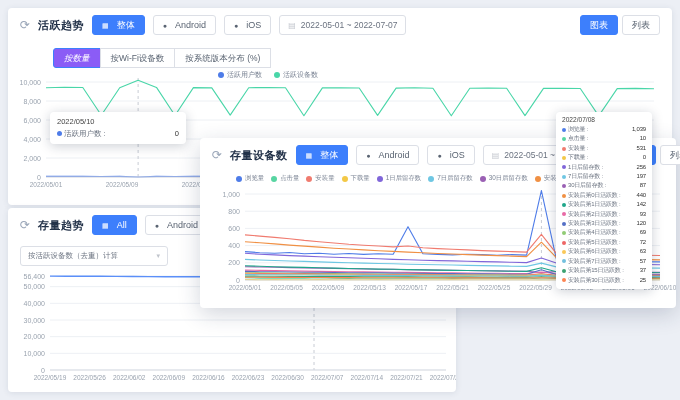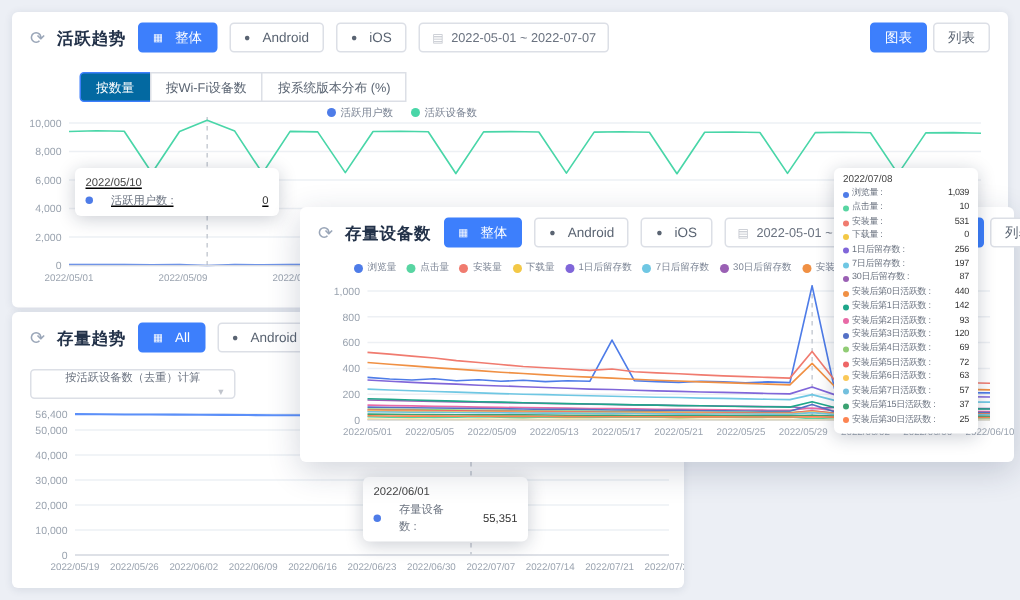--- a/index.html
+++ b/index.html
@@ -11,31 +11,31 @@
   .ric{color:#9aa6b8;font-size:12px;line-height:1;cursor:pointer;}
   .ttl{font-size:11px;font-weight:700;color:#233249;letter-spacing:.5px;white-space:nowrap;}
   .btn{display:inline-flex;align-items:center;gap:8px;height:20px;padding:0 9px;border:1px solid #dcdfe6;border-radius:3px;background:#fff;color:#5a6472;font-size:9px;white-space:nowrap;cursor:pointer;box-sizing:border-box;}
   .btn.blue{background:#3d7ffc;border-color:#3d7ffc;color:#fff;}
   .btn .bic{font-size:7px;line-height:1;}
   .datebox{display:inline-flex;align-items:center;gap:5px;height:20px;padding:0 8px;border:1px solid #dcdfe6;border-radius:3px;background:#fff;color:#6b7380;font-size:8.5px;white-space:nowrap;cursor:pointer;box-sizing:border-box;}
   .datebox .bic{color:#c0c4cc;font-size:8px;}
   .right{margin-left:auto;display:inline-flex;gap:4px;align-items:center;}
   .tabs{position:absolute;left:46px;top:40px;display:flex;}
   .tab{height:18px;line-height:18px;padding:0 10px;font-size:8.5px;color:#5a6472;background:#fff;border:1px solid #dcdfe6;margin-left:-1px;cursor:pointer;white-space:nowrap;}
-  .tab.on{background:#0369a1;border-color:#3d7ffc;color:#fff;border-radius:3px 0 0 3px;}
+  .tab.on{background:#8b5cf6;border-color:#3d7ffc;color:#fff;border-radius:3px 0 0 3px;font-style:italic;}
   .legend{position:absolute;display:flex;gap:12px;align-items:center;justify-content:center;}
   .lg-item{display:inline-flex;align-items:center;gap:3px;cursor:pointer;}
   .lg-dot{width:6px;height:6px;border-radius:50%;display:inline-block;}
   .lg-lb{font-size:7px;color:#7b8494;white-space:nowrap;}
   .legend.tiny .lg-lb{font-size:6.4px;}
   .legend.tiny{gap:7px;justify-content:flex-start;overflow:hidden;}
   svg.chart{position:absolute;display:block;}
   .tooltip{position:absolute;background:#fff;border-radius:4px;box-shadow:0 2px 12px rgba(20,30,60,.22);padding:5px 7px;z-index:8;}
   .tp-date{font-size:7.5px;color:#444;margin-bottom:2px;white-space:nowrap;}
-  .tp-row{display:flex;align-items:center;gap:12px;line-height:11px;font-size:7.5px;color:#6b7380;}
+  .tp-row{display:flex;align-items:center;gap:2px;line-height:11px;font-size:7.5px;color:#6b7380;}
   .tp-dot{width:5px;height:5px;border-radius:50%;flex:0 0 auto;}
   .tp-val{margin-left:auto;color:#333;padding-left:8px;}
   .tooltip.big{width:84px;padding:4px 6px;z-index:9;}
   .tooltip.big .tp-date{font-size:6.6px;}
   .tooltip.big .tp-row{font-size:6px;line-height:9.4px;gap:2px;letter-spacing:-.2px;}
   .tooltip.big .tp-dot{width:4px;height:4px;}
   .tooltip.big .tp-val{padding-left:4px;}
   .pager{position:absolute;font-size:7px;color:#7b8494;display:flex;gap:3px;align-items:center;}
   .pager .arr{cursor:pointer;font-size:6px;}
   .pager .arr.prev{color:#b786e0;}
@@ -108,21 +108,21 @@
         <text x="38" y="119" text-anchor="middle" fill="#9aa3af" font-size="6.5">2022/05/01</text>
         <text x="114" y="119" text-anchor="middle" fill="#9aa3af" font-size="6.5">2022/05/09</text>
         <text x="190" y="119" text-anchor="middle" fill="#9aa3af" font-size="6.5">2022/05/17</text>
         <text x="266" y="119" text-anchor="middle" fill="#9aa3af" font-size="6.5">2022/05/25</text>
         <text x="342" y="119" text-anchor="middle" fill="#9aa3af" font-size="6.5">2022/06/02</text>
         <text x="418" y="119" text-anchor="middle" fill="#9aa3af" font-size="6.5">2022/06/10</text>
         <text x="494" y="119" text-anchor="middle" fill="#9aa3af" font-size="6.5">2022/06/18</text>
         <text x="570" y="119" text-anchor="middle" fill="#9aa3af" font-size="6.5">2022/06/26</text>
         <text x="646" y="119" text-anchor="middle" fill="#9aa3af" font-size="6.5">2022/07/04</text>
       </svg>
-    <div class="tooltip" style="left:42px;top:104px;width:122px;text-decoration:underline;">
+    <div class="tooltip" style="left:42px;top:104px;width:122px;">
       <div class="tp-date">2022/05/10</div>
       <div>
           <div class="tp-row">
             <span class="tp-dot" style="background: rgb(78, 124, 232);"></span>
             <span class="tp-lb">活跃用户数 :</span>
             <span class="tp-val">0</span>
           </div>
         </div>
     </div>
   </section>
@@ -141,21 +141,21 @@
         </div>
       <div class="btn">
           <span class="bic">●</span>
           <span>iOS</span>
         </div>
       <div class="datebox">
           <span class="bic">▤</span>
           <span></span>
         </div>
     </div>
-    <div class="selectbox" style="left:12px;top:38px;width:137px;flex-direction:column;">
+    <div class="selectbox" style="left:12px;top:38px;width:148px;">
       <span>按活跃设备数（去重）计算</span>
       <span class="chev">▾</span>
     </div>
     <svg class="chart" width="448" height="122" style="left:0;top:58px;">
         <line x1="42" y1="10" x2="438" y2="10" stroke="#edf0f4" stroke-width="1"></line>
         <text x="37" y="12.5" text-anchor="end" fill="#9aa3af" font-size="7">56,400</text>
         <line x1="42" y1="20.66666666666667" x2="438" y2="20.66666666666667" stroke="#edf0f4" stroke-width="1"></line>
         <text x="37" y="23.16666666666667" text-anchor="end" fill="#9aa3af" font-size="7">50,000</text>
         <line x1="42" y1="37.33333333333333" x2="438" y2="37.33333333333333" stroke="#edf0f4" stroke-width="1"></line>
         <text x="37" y="39.83333333333333" text-anchor="end" fill="#9aa3af" font-size="7">40,000</text>
@@ -175,30 +175,20 @@
         <text x="121.2" y="114" text-anchor="middle" fill="#9aa3af" font-size="6.5">2022/06/02</text>
         <text x="160.8" y="114" text-anchor="middle" fill="#9aa3af" font-size="6.5">2022/06/09</text>
         <text x="200.4" y="114" text-anchor="middle" fill="#9aa3af" font-size="6.5">2022/06/16</text>
         <text x="240" y="114" text-anchor="middle" fill="#9aa3af" font-size="6.5">2022/06/23</text>
         <text x="279.6" y="114" text-anchor="middle" fill="#9aa3af" font-size="6.5">2022/06/30</text>
         <text x="319.2" y="114" text-anchor="middle" fill="#9aa3af" font-size="6.5">2022/07/07</text>
         <text x="358.8" y="114" text-anchor="middle" fill="#9aa3af" font-size="6.5">2022/07/14</text>
         <text x="398.40000000000003" y="114" text-anchor="middle" fill="#9aa3af" font-size="6.5">2022/07/21</text>
         <text x="438" y="114" text-anchor="middle" fill="#9aa3af" font-size="6.5">2022/07/26</text>
       </svg>
-    <div class="tooltip" style="left:234px;top:110px;width:96px;">
-      <div class="tp-date">2022/06/01</div>
-      <div>
-          <div class="tp-row">
-            <span class="tp-dot" style="background: rgb(78, 124, 232);"></span>
-            <span class="tp-lb">存量设备数 :</span>
-            <span class="tp-val">55,351</span>
-          </div>
-        </div>
-    </div>
   </section>
 
   <section class="panel front" style="left:200px;top:138px;width:476px;height:170px;z-index:5;">
     <div class="hdr">
       <span class="ric">⟳</span>
       <span class="ttl">存量设备数</span>
       <div class="btn blue">
           <span class="bic">▦</span>
           <span>整体</span>
         </div>

